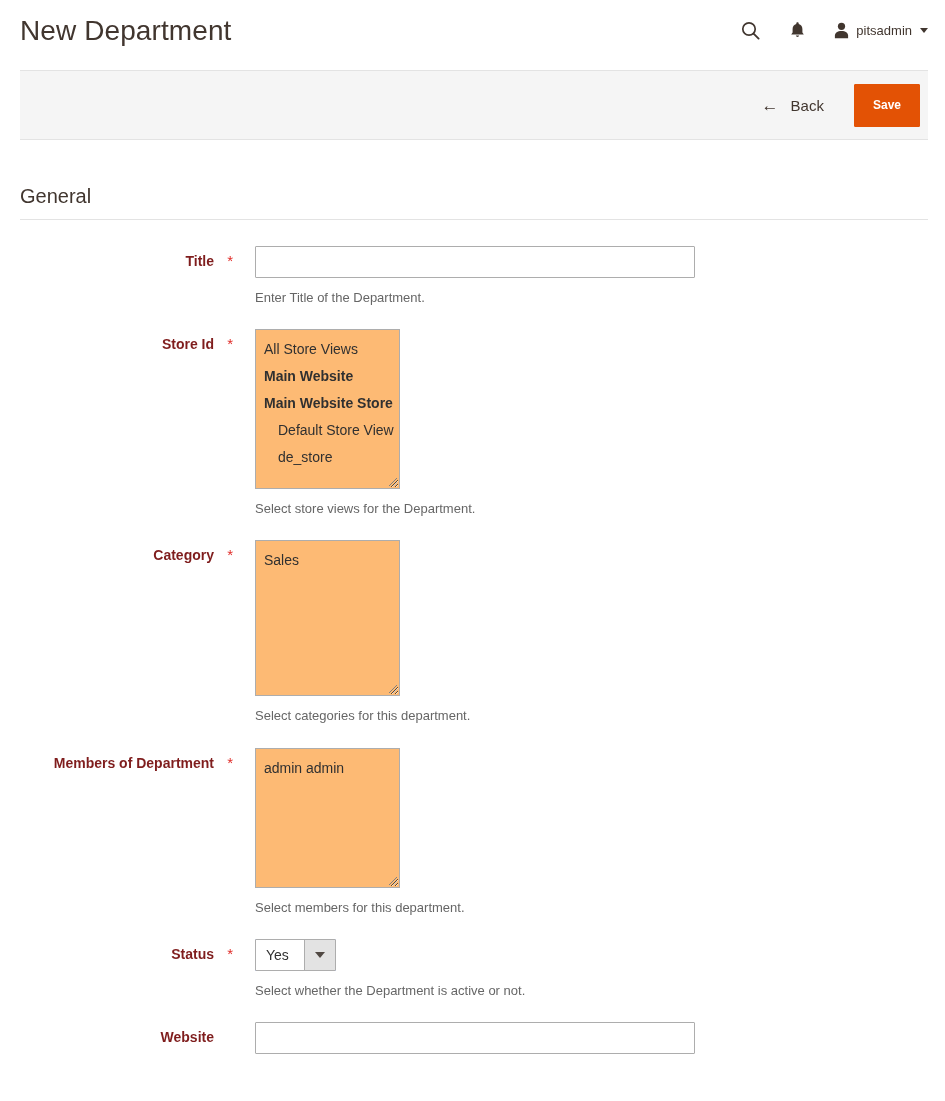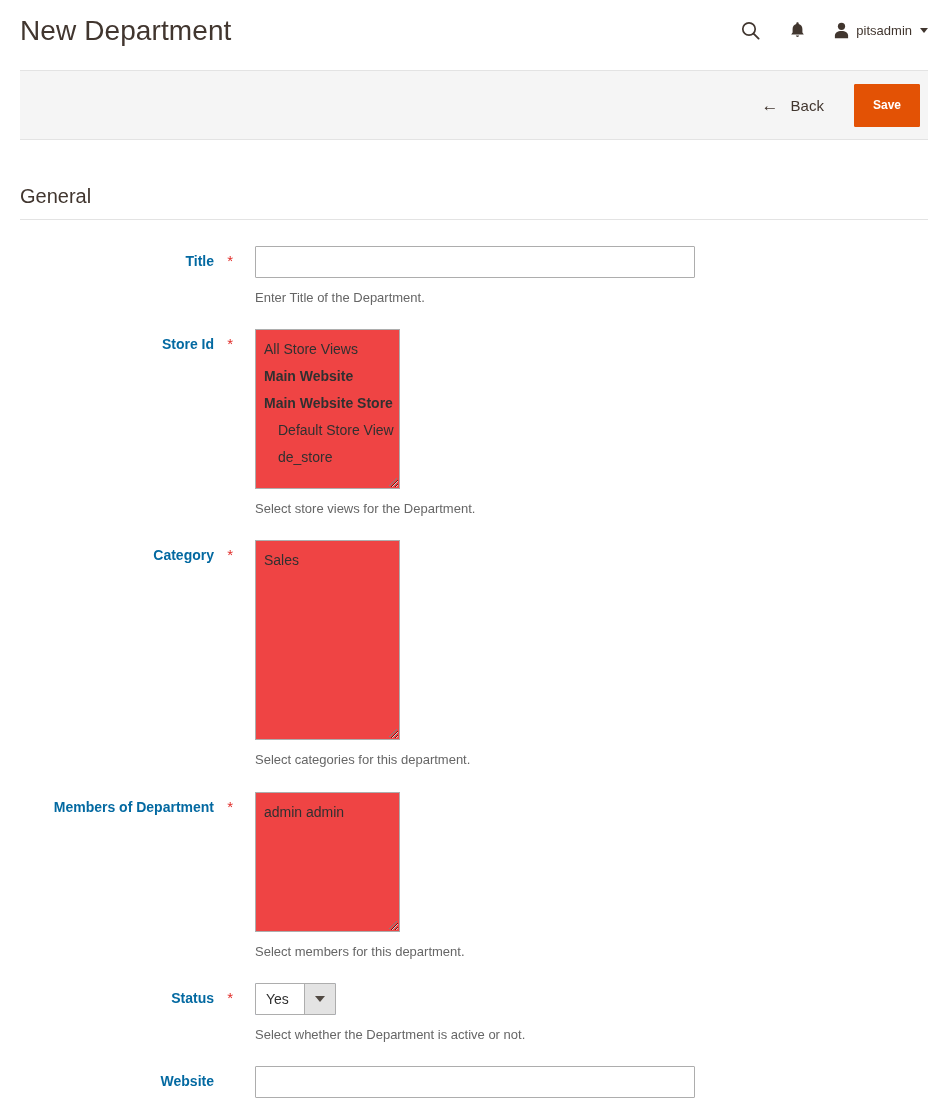--- a/index.html
+++ b/index.html
@@ -154,21 +154,21 @@
     text-align: right;
     padding-right: 0;
     padding-top: 6px;
     display: flex;
     justify-content: flex-end;
     align-items: baseline;
   }
   .field-label {
     font-size: 14px;
     font-weight: 600;
-    color: #0369a1;
+    color: #7f1d1d;
     line-height: 1.4;
   }
   .req-asterisk {
     color: #e02b27;
     font-size: 15px;
     margin-left: 9px;
     width: 10px;
     display: inline-block;
     line-height: 1;
   }
@@ -185,28 +185,28 @@
     font-family: inherit;
     font-size: 14px;
     color: #303030;
     padding: 0 9px;
     border-radius: 1px;
   }
 
   .multiselect {
     width: 145px;
     border: 1px solid #adadad;
-    background: #ef4444;
+    background: #fdba74;
     padding: 6px 8px 0 0;
     overflow: auto;
     position: relative;
     resize: both;
   }
   .multiselect.store-list { height: 160px; }
-  .multiselect.category-list { height: 200px; }
+  .multiselect.category-list { height: 156px; }
   .multiselect.members-list { height: 140px; }
 
   .ms-option {
     font-size: 14px;
     color: #303030;
     line-height: 1;
     padding: 6px 8px 7px 8px;
     cursor: pointer;
     white-space: nowrap;
   }

